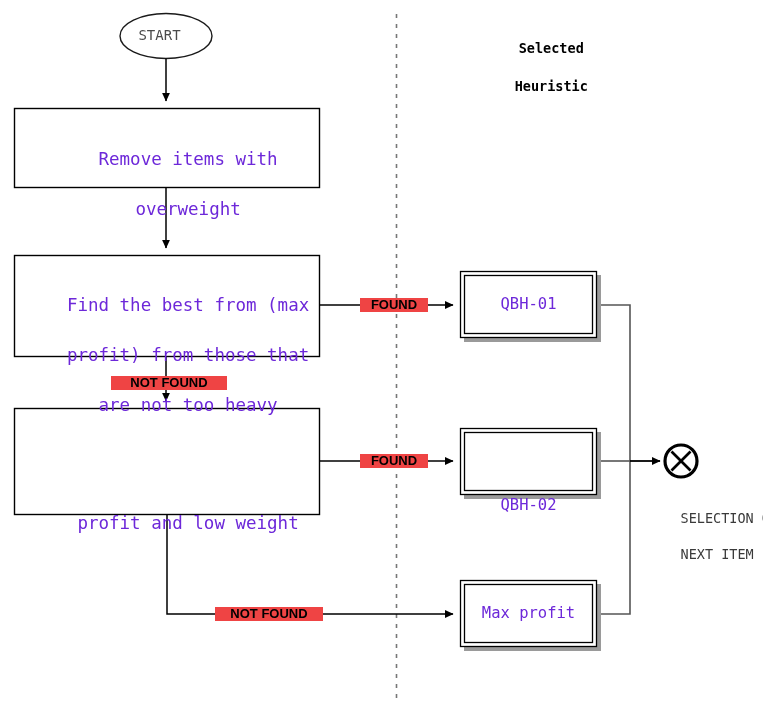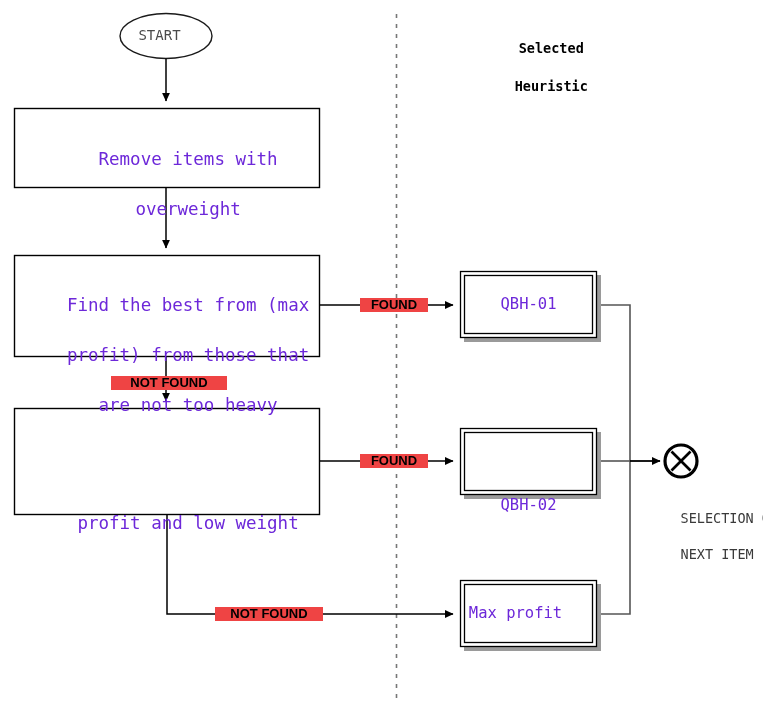--- a/index.html
+++ b/index.html
@@ -155,21 +155,21 @@
 
   <div class="node-text proc-text" style="left:15px; top:436px; width:304px;">
     <br>
     <span>profit and low weight</span>
   </div>
 
   <div class="node-text heur-text" style="left:465px; top:294px; width:127px;">QBH-01</div>
 
   <div class="node-text heur-text" style="left:465px; top:451px; width:127px;margin-top:44px;">QBH-02</div>
 
-  <div class="node-text heur-text" style="left:452px; top:603px; width:127px;">Max profit</div>
+  <div class="node-text heur-text" style="left:465px; top:603px; width:127px;">Max profit</div>
 
   <div class="edge-label" style="left:360px; top:298px; width:62px;">FOUND</div>
 
   <div class="edge-label" style="left:360px; top:454px; width:62px;">FOUND</div>
 
   <div class="edge-label" style="left:111px; top:376px; width:110px;">NOT FOUND</div>
 
   <div class="edge-label" style="left:215px; top:607px; width:102px;">NOT FOUND</div>
 
   <div class="terminal-caption" style="left:648px; top:491px; width:115px;">

